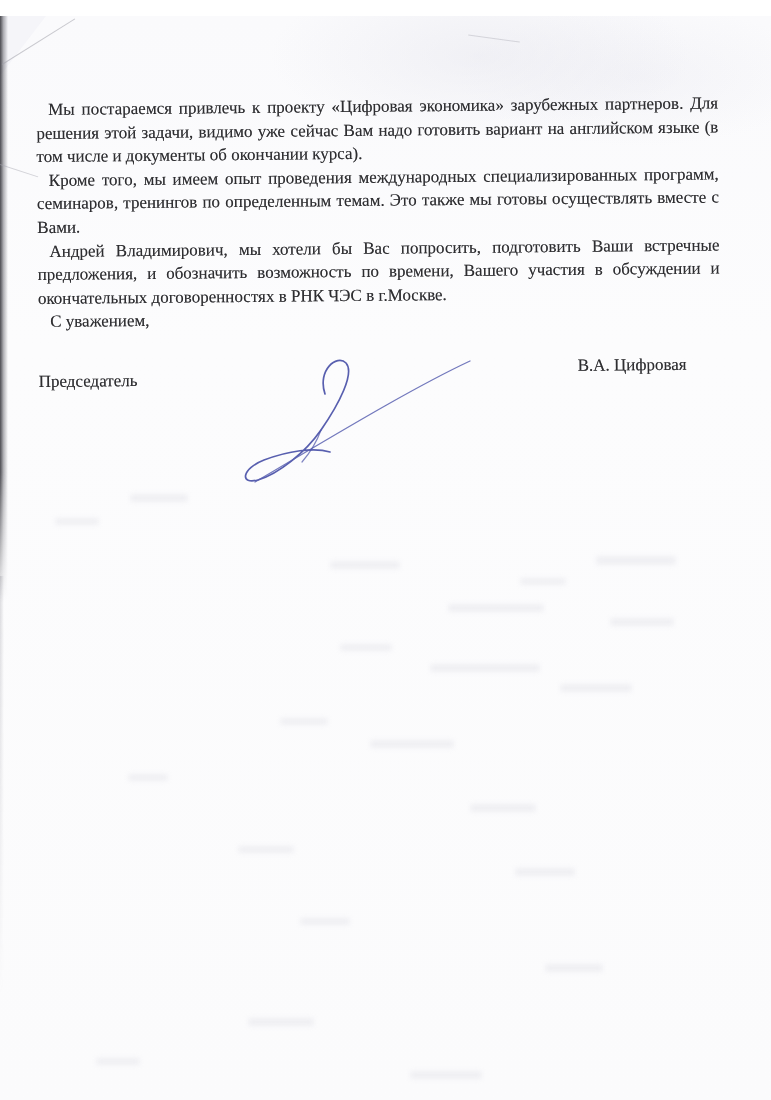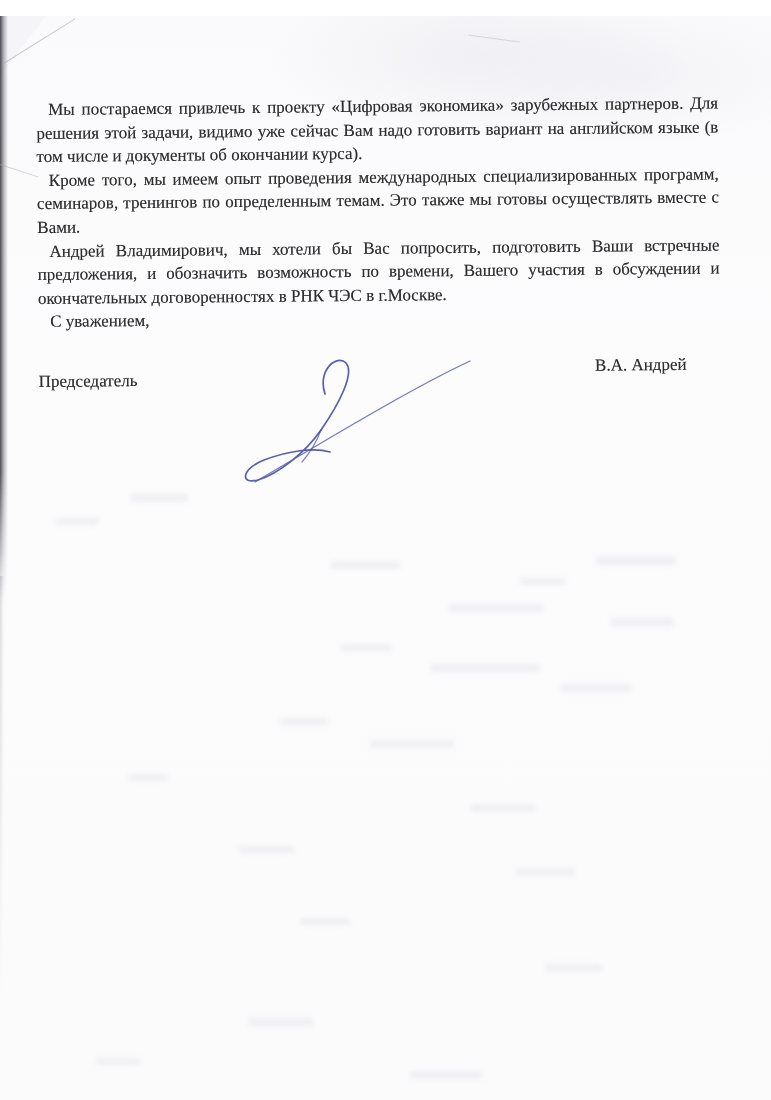--- a/index.html
+++ b/index.html
@@ -136,21 +136,21 @@
   <div class="crease-topleft-2"></div>
   <div class="crease-top-mid"></div>
 
   <div class="letter">
     <p>Мы постараемся привлечь к проекту «Цифровая экономика» зарубежных партнеров. Для решения этой задачи, видимо уже сейчас Вам надо готовить вариант на английском языке (в том числе и документы об окончании курса).</p>
     <p>Кроме того, мы имеем опыт проведения международных специализированных программ, семинаров, тренингов по определенным темам. Это также мы готовы осуществлять вместе с Вами.</p>
     <p>Андрей Владимирович, мы хотели бы Вас попросить, подготовить Ваши встречные предложения, и обозначить возможность по времени, Вашего участия в обсуждении и окончательных договоренностях в РНК ЧЭС в г.Москве.</p>
     <p class="closing">С уважением,</p>
     <div class="signer-row">
       <span>Председатель</span>
-      <span class="signer-name">В.А. Андрей</span>
+      <span class="signer-name">В.А. Цифровая</span>
     </div>
   </div>
 
   <svg class="signature" viewBox="0 0 255 148" xmlns="http://www.w3.org/2000/svg">
     <path d="M 97,42 C 89,18 109,2 118,11 C 127,21 111,52 93,78 C 77,101 50,122 30,128 C 12,133 13,117 36,108 C 60,99 86,95 102,100" fill="none" stroke="#4a51a8" stroke-width="1.7" stroke-linecap="round" opacity="0.92"></path>
     <path d="M 27,130 C 92,92 180,38 242,9" fill="none" stroke="#5a61b2" stroke-width="1.3" stroke-linecap="round" opacity="0.85"></path>
     <path d="M 93,78 C 88,92 80,103 74,110" fill="none" stroke="#4a51a8" stroke-width="1.2" stroke-linecap="round" opacity="0.7"></path>
   </svg>
 
   <div class="smudge" style="left:130px;top:478px;width:58px;height:8px"></div>

